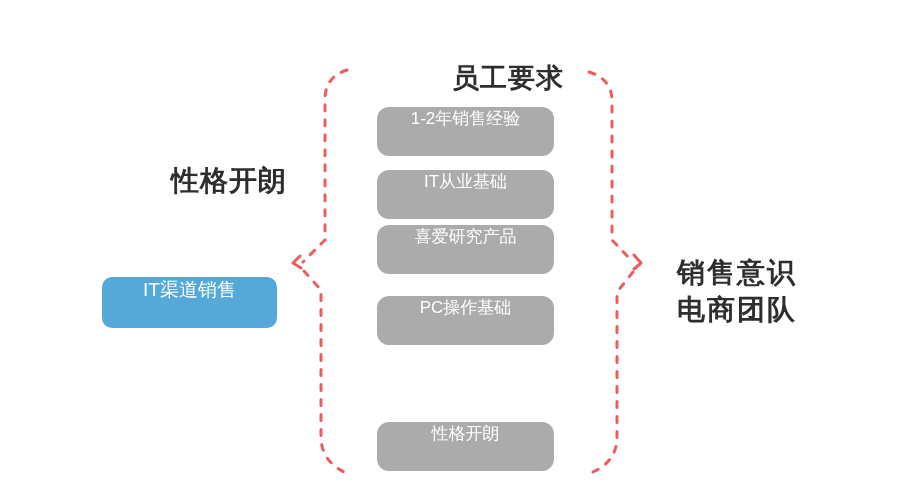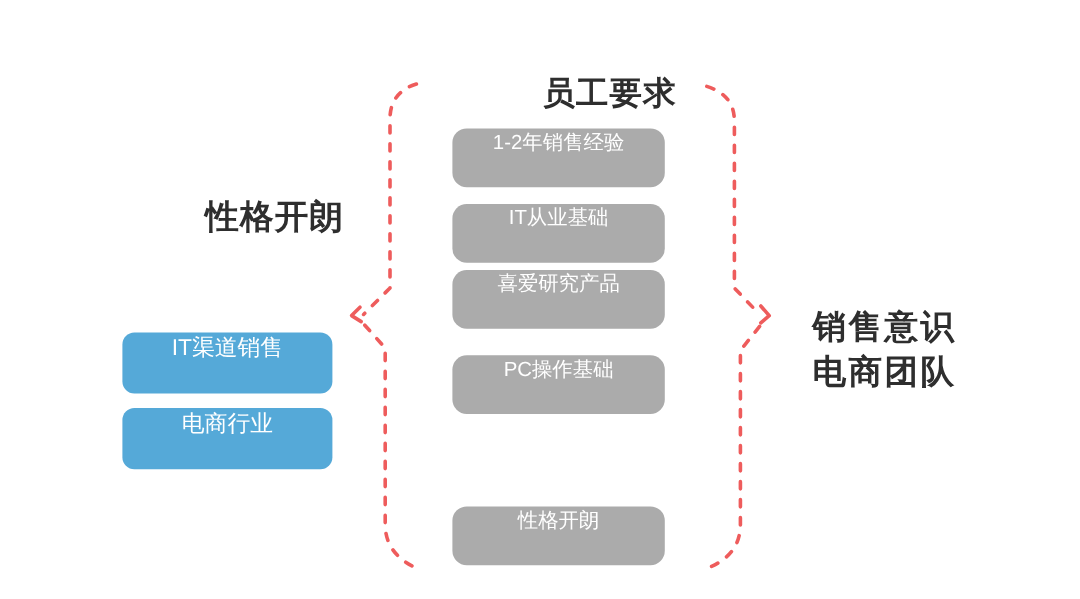--- a/index.html
+++ b/index.html
@@ -115,23 +115,20 @@
       <path d="M 634 255 L 641 263 L 634 269"></path>
       <path class="dashed" d="M 633 272 L 617 292 L 617 437 Q 617 461 593 472"></path>
     </g>
   </svg>
 
   <div class="heading left-col-title">性格开朗</div>
 
   <div class="box blue-box b1">
     <span>IT渠道销售</span>
   </div>
-  <div class="box blue-box b2">
-    <span>电商行业</span>
-  </div>
 
   <div class="heading mid-col-title">员工要求</div>
 
   <div class="box gray-box g0">
     <span>1-2年销售经验</span>
   </div>
   <div class="box gray-box g1">
     <span>IT从业基础</span>
   </div>
   <div class="box gray-box g2">

